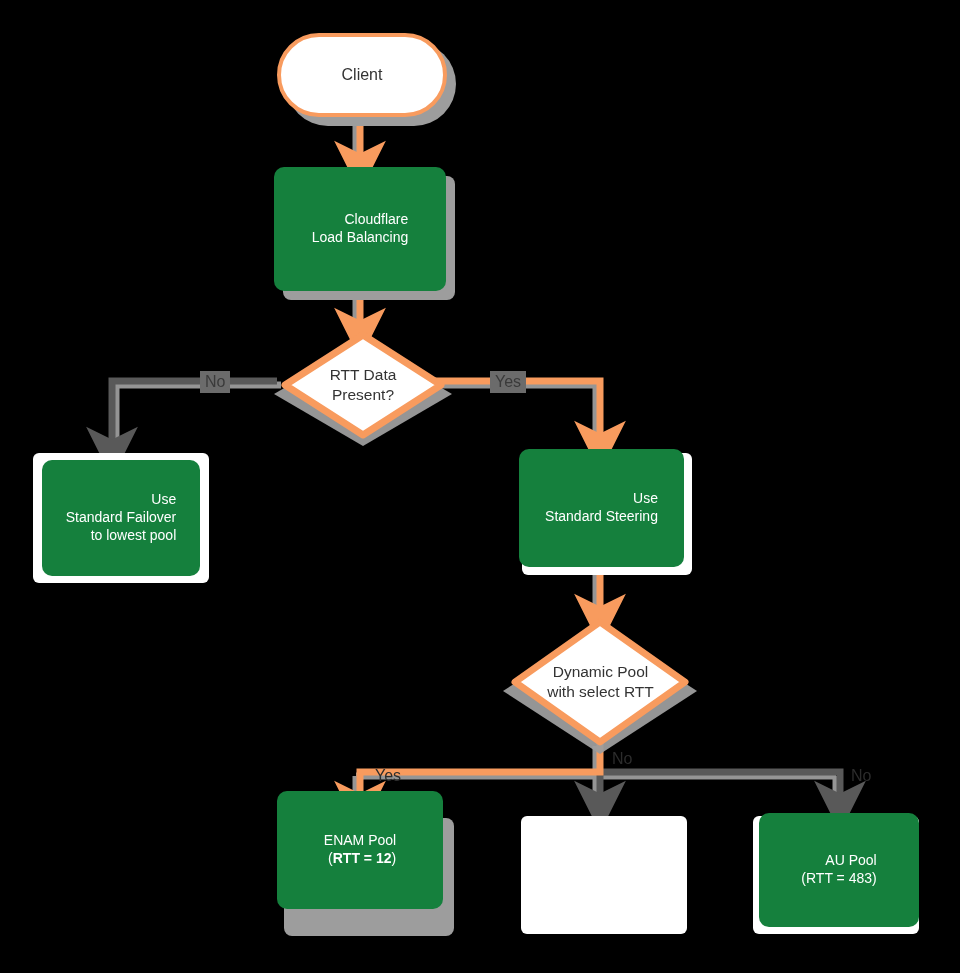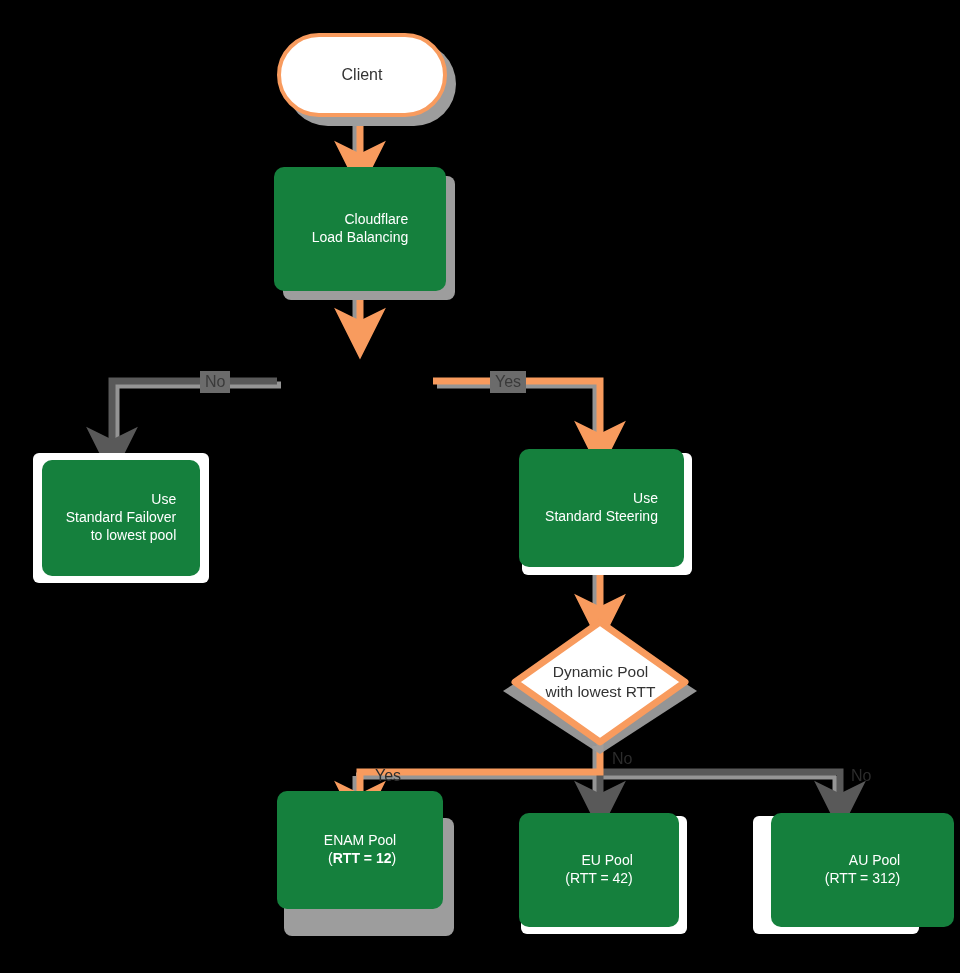--- a/index.html
+++ b/index.html
@@ -174,20 +174,32 @@
   </div>
 
   <div class="shadow-gray" style="left:283px; top:176px; width:172px; height:124px;"></div>
   <div class="node box" style="left:274px; top:167px; width:172px; height:124px; box-shadow:none;">
     <span class="lbl">
       <span>Cloudflare</span><br>
       <span>Load Balancing</span>
     </span>
   </div>
 
+  <div class="diamond-wrap" style="left:283px; top:333px; width:160px; height:104px;">
+    <svg width="160" height="104" viewBox="0 0 160 104" xmlns="http://www.w3.org/2000/svg">
+      <polygon points="80,9 169,61 80,113 -9,61" fill="#9D9D9D" opacity="0.95"></polygon>
+      <polygon points="80,2 158,52 80,102 2,52" fill="#FFFFFF" stroke="#F89B5E" stroke-width="7" stroke-linejoin="round"></polygon>
+    </svg>
+    <div class="diamond-label">
+      <span>
+        <span>RTT Data</span><br>
+        <span>Present?</span>
+      </span>
+    </div>
+  </div>
 
   <div class="shadow-white" style="left:33px; top:453px; width:176px; height:130px;"></div>
   <div class="node box" style="left:42px; top:460px; width:158px; height:116px; box-shadow:none;">
     <span class="lbl">
       <span>Use</span><br>
       <span>Standard Failover</span><br>
       <span>to lowest pool</span>
     </span>
   </div>
 
@@ -200,46 +212,40 @@
   </div>
 
   <div class="diamond-wrap" style="left:513px; top:619px; width:175px; height:126px;">
     <svg width="175" height="126" viewBox="0 0 175 126" xmlns="http://www.w3.org/2000/svg">
       <polygon points="87,9 184,72 87,135 -10,72" fill="#9D9D9D" opacity="0.95"></polygon>
       <polygon points="87,3 172,63 87,123 2,63" fill="#FFFFFF" stroke="#F89B5E" stroke-width="7" stroke-linejoin="round"></polygon>
     </svg>
     <div class="diamond-label">
       <span>
         <span>Dynamic Pool</span><br>
-        <span>with lowest RTT</span>
+        <span>with select RTT</span>
       </span>
     </div>
   </div>
 
   <div class="shadow-gray" style="left:284px; top:818px; width:170px; height:118px;"></div>
   <div class="node box" style="left:277px; top:791px; width:166px; height:118px; box-shadow:none;">
     <span class="lbl">
       <span>ENAM Pool</span><br>
       <span><span>(</span><span class="bold">RTT = 12</span><span>)</span></span>
     </span>
   </div>
 
   <div class="shadow-white" style="left:521px; top:816px; width:166px; height:118px;"></div>
-  <div class="node box" style="left:519px; top:813px; width:160px; height:114px; box-shadow:none;">
-    <span class="lbl">
-      <span>EU Pool</span><br>
-      <span>(RTT = 42)</span>
-    </span>
-  </div>
 
   <div class="shadow-white" style="left:753px; top:816px; width:166px; height:118px;"></div>
-  <div class="node box" style="left:759px; top:813px; width:183px; height:114px; box-shadow:none;margin-left:12px;">
+  <div class="node box" style="left:759px; top:813px; width:160px; height:114px; box-shadow:none;">
     <span class="lbl">
       <span>AU Pool</span><br>
-      <span>(RTT = 312)</span>
+      <span>(RTT = 483)</span>
     </span>
   </div>
 
   <div class="edge-label" style="left:200px; top:371px;">No</div>
   <div class="edge-label" style="left:490px; top:371px;">Yes</div>
   <div class="edge-label" style="left:370px; top:765px; background:transparent; color:#2c2c2c;">Yes</div>
   <div class="edge-label" style="left:607px; top:748px; background:transparent; color:#2c2c2c;">No</div>
   <div class="edge-label" style="left:846px; top:765px; background:transparent; color:#2c2c2c;">No</div>
 
 </div>

